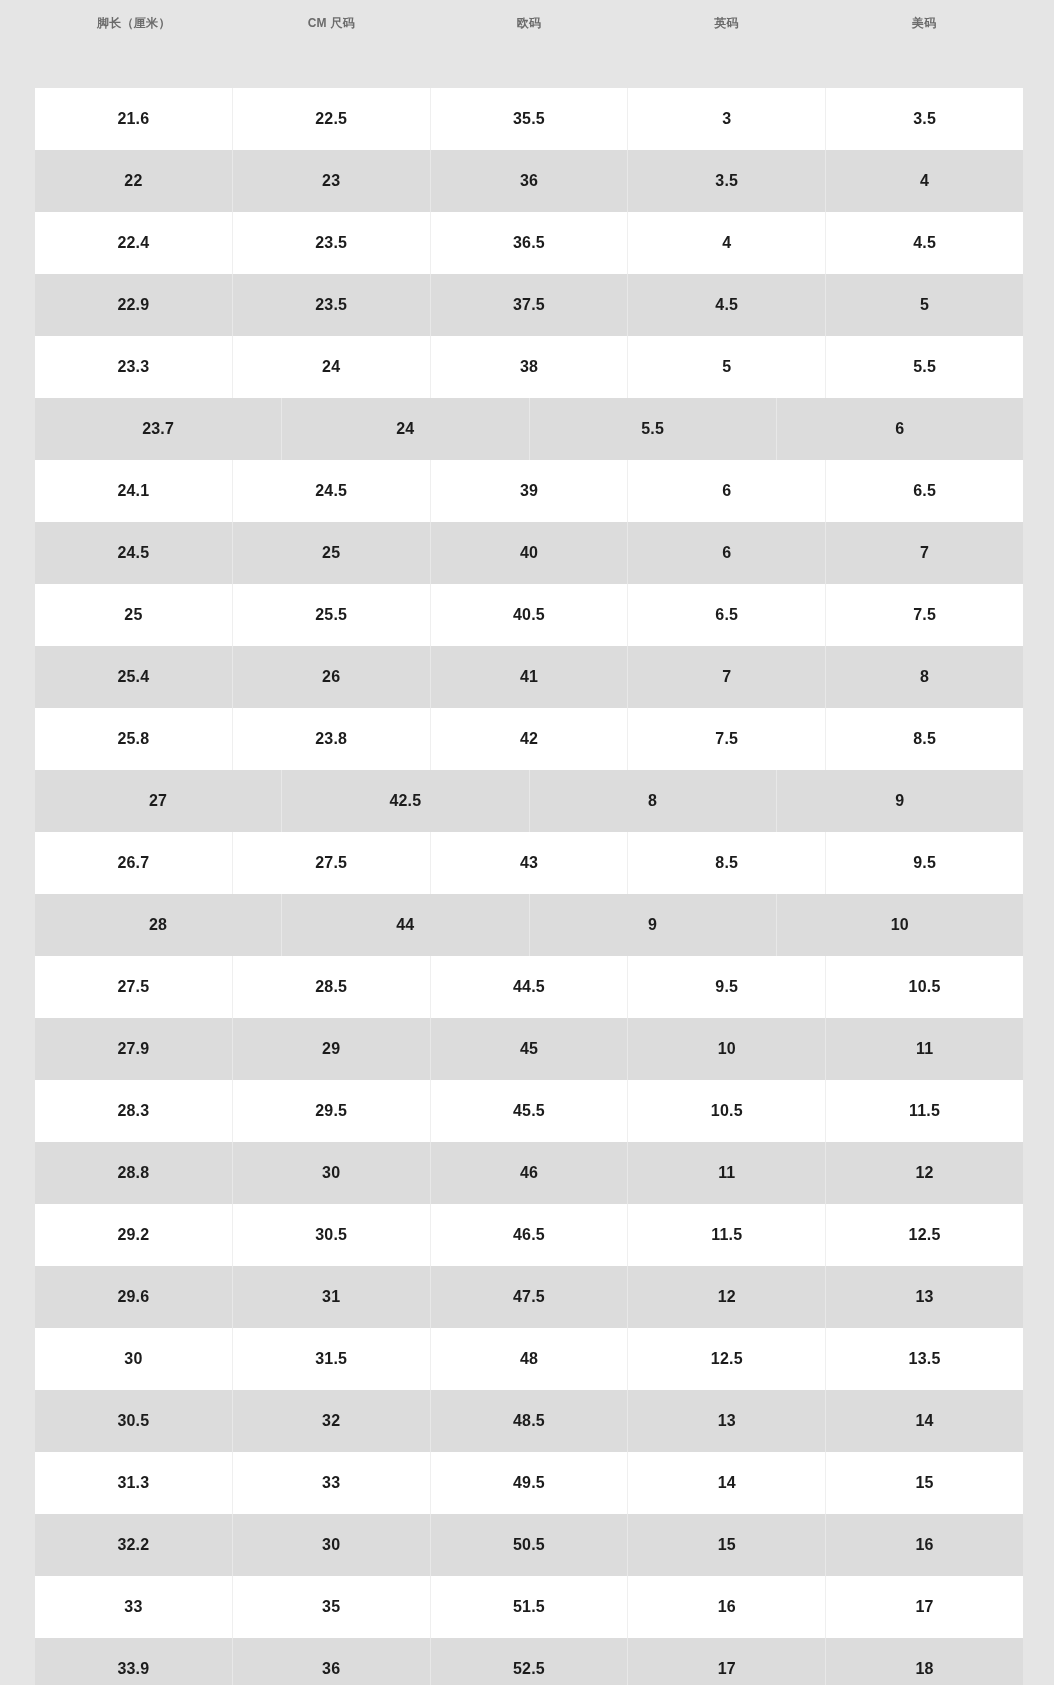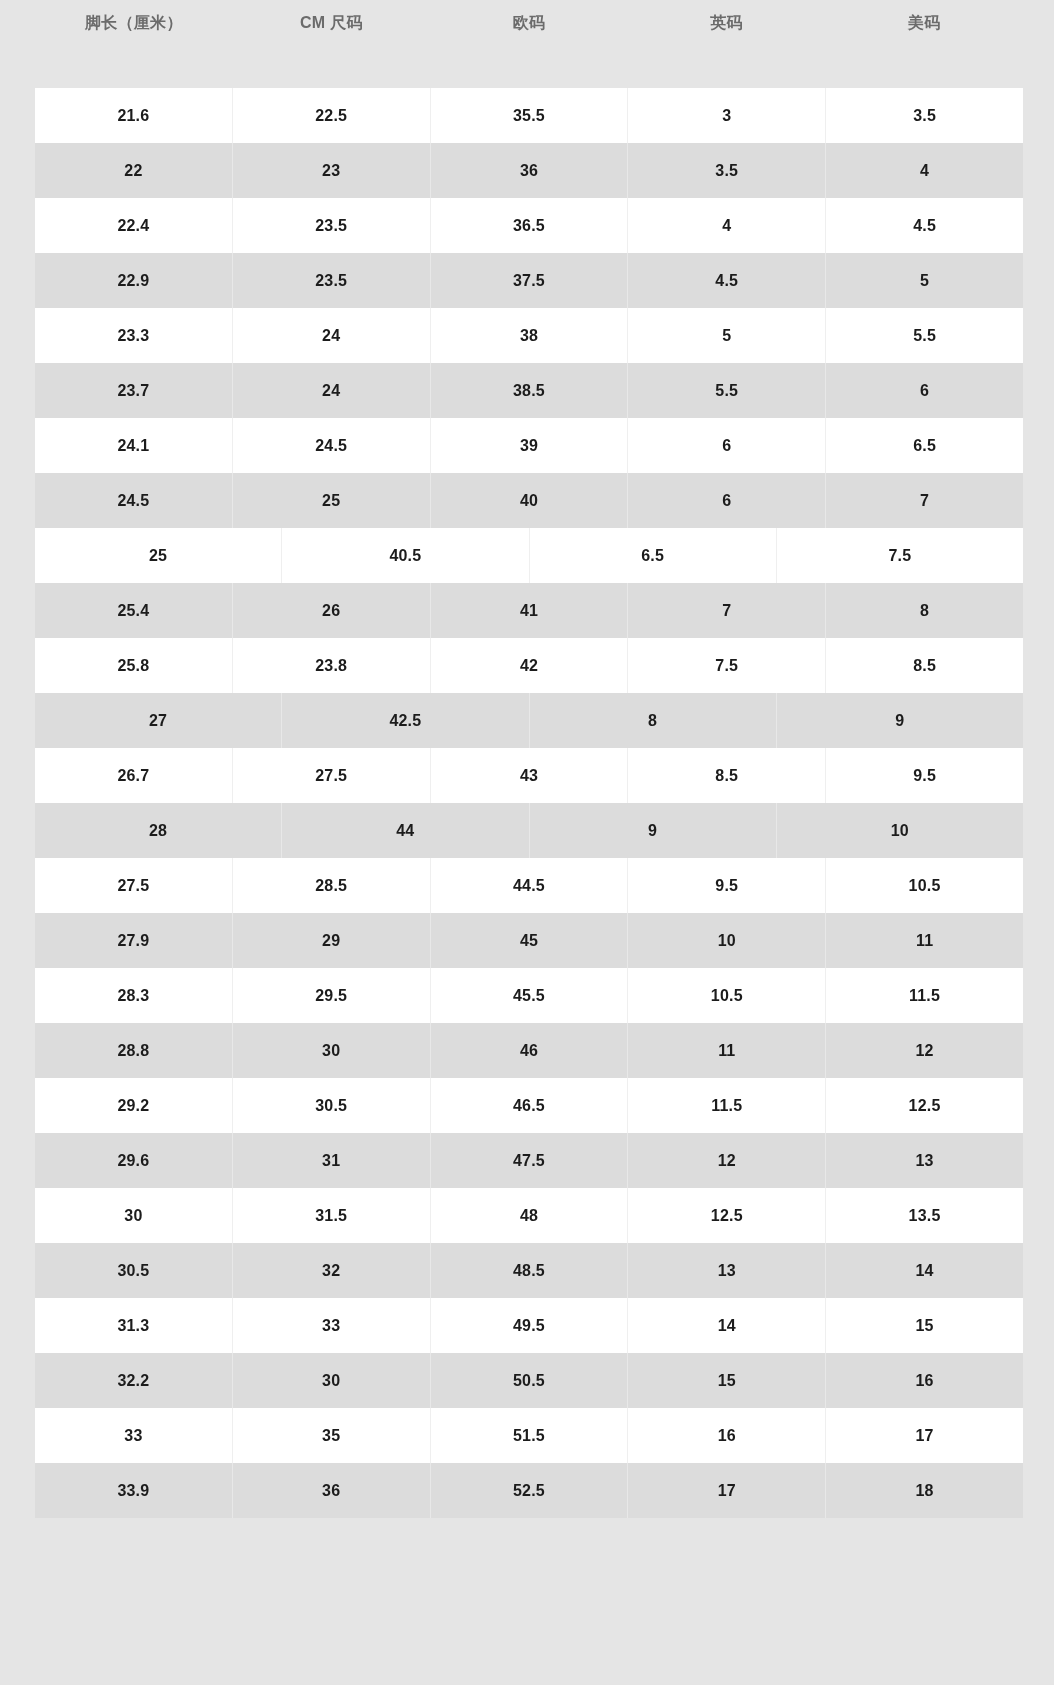--- a/index.html
+++ b/index.html
@@ -29,37 +29,37 @@
     margin-left: 35px;
     height: 88px;
     background: #e5e5e5;
     box-sizing: border-box;
   }
   .chart-header .hcell {
     flex: 1 1 0;
     display: flex;
     align-items: center;
     justify-content: center;
-    font-size: 16px;
+    font-size: 12px;
     font-weight: bold;
     color: #6b6b6b;
     letter-spacing: 0.3px;
     box-sizing: border-box;
     padding-bottom: 42px;
   }
 
   
   .chart-body {
     width: 988px;
     margin-left: 35px;
     box-sizing: border-box;
   }
   .chart-row {
     display: flex;
-    height: 55px;
+    height: 62px;
     box-sizing: border-box;
     text-align: right;
   }
   .chart-row.odd  { background: #ffffff; }
   .chart-row.even { background: #dcdcdc; }
 
   .chart-row .cell {
     flex: 1 1 0;
     display: flex;
     align-items: center;
@@ -123,40 +123,40 @@
       <div class="chart-row odd">
         <div class="cell">23.3</div>
         <div class="cell">24</div>
         <div class="cell">38</div>
         <div class="cell">5</div>
         <div class="cell">5.5</div>
       </div>
       <div class="chart-row even">
         <div class="cell">23.7</div>
         <div class="cell">24</div>
-        <div class="cell">38.5</div>
         <div class="cell">5.5</div>
         <div class="cell">6</div>
       </div>
       <div class="chart-row odd">
         <div class="cell">24.1</div>
         <div class="cell">24.5</div>
         <div class="cell">39</div>
         <div class="cell">6</div>
         <div class="cell">6.5</div>
       </div>
       <div class="chart-row even">
         <div class="cell">24.5</div>
         <div class="cell">25</div>
         <div class="cell">40</div>
         <div class="cell">6</div>
         <div class="cell">7</div>
       </div>
       <div class="chart-row odd">
         <div class="cell">25</div>
+        <div class="cell">25.5</div>
         <div class="cell">40.5</div>
         <div class="cell">6.5</div>
         <div class="cell">7.5</div>
       </div>
       <div class="chart-row even">
         <div class="cell">25.4</div>
         <div class="cell">26</div>
         <div class="cell">41</div>
         <div class="cell">7</div>
         <div class="cell">8</div>

